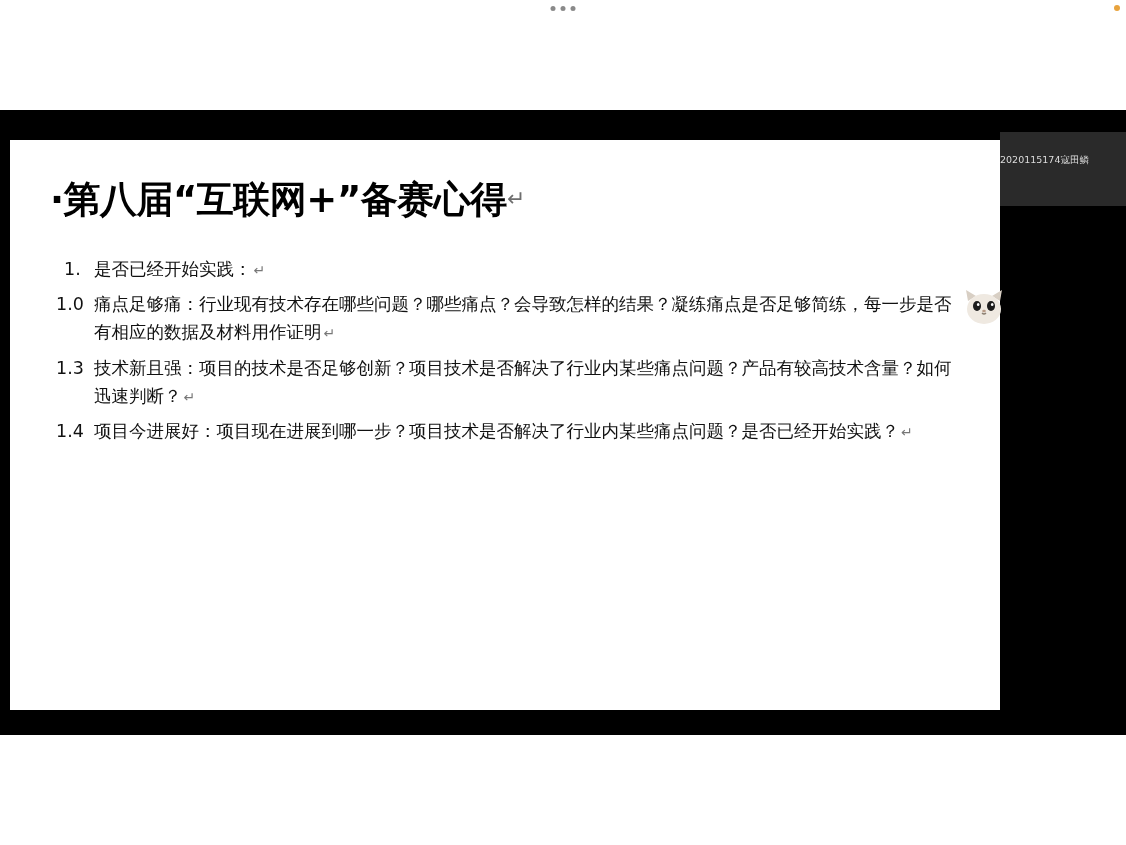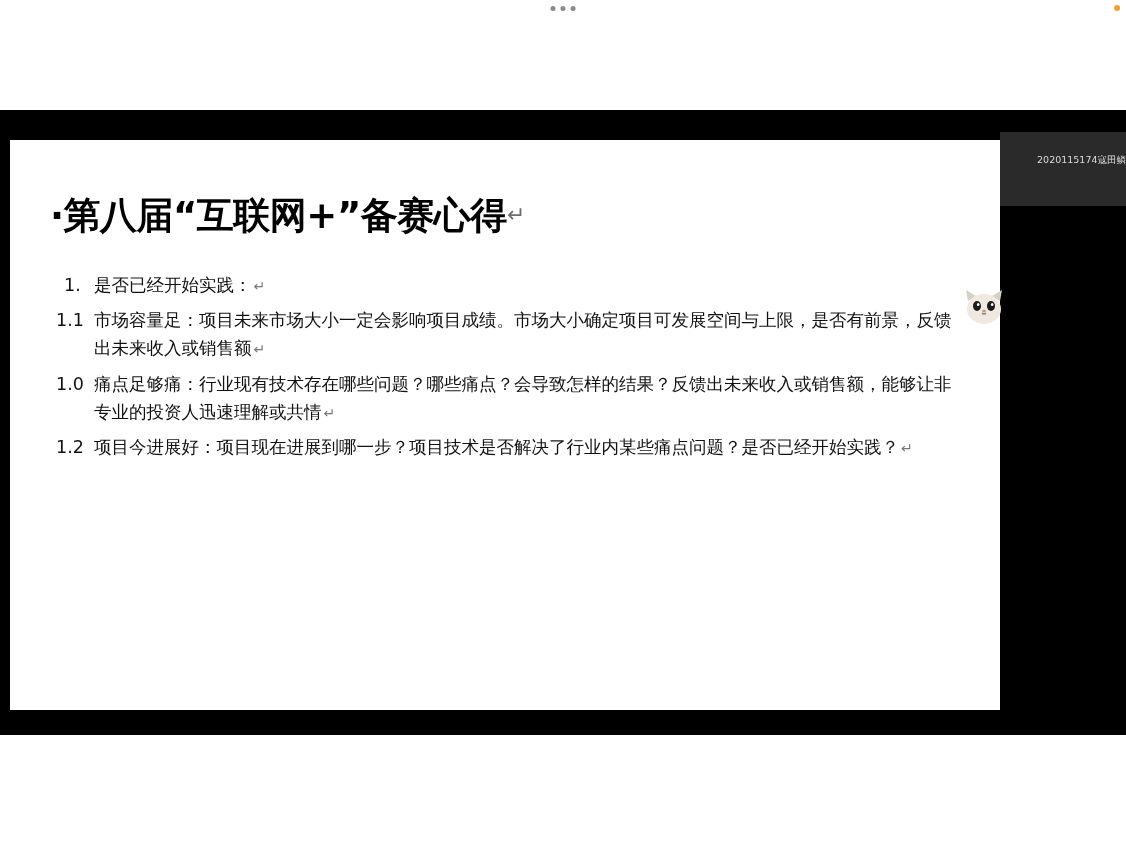--- a/index.html
+++ b/index.html
@@ -71,21 +71,21 @@
     padding: 26px 40px 10px 40px;
   }
 
   .slide-title {
     font-family: "DejaVu Sans", sans-serif;
     font-size: 37px;
     font-weight: bold;
     color: #000000;
     letter-spacing: -0.5px;
     white-space: nowrap;
-    margin: 30px 0 0 0;
+    margin: 14px 0 0 0;
     line-height: 1.1;
   }
   .slide-title .pilcrow {
     font-size: 22px;
     font-weight: normal;
     color: #6e6e6e;
     vertical-align: 6px;
   }
 
   .body-list {
@@ -123,21 +123,21 @@
     right: 0;
     top: 22px;
     width: 126px;
     height: 74px;
     background: #2a2a2a;
   }
   .presenter-name {
     position: absolute;
     left: 0; right: 0;
     top: 22px;
-    text-align: right;
+    text-align: left;
     color: #dcdcdc;
     font-size: 9.5px;
     font-family: "DejaVu Sans", sans-serif;
     white-space: nowrap;
   }
 
   
   .cat {
     position: absolute;
     left: 962px;
@@ -176,33 +176,33 @@
       <span>·第八届“互联网+”备赛心得</span><span class="pilcrow">↵</span>
     </div>
 
     <div class="body-list">
 
       <div class="para">
         <div class="num first">1.</div>
         <div class="txt"><span>是否已经开始实践：</span><span class="pilcrow">↵</span></div>
       </div>
 
-      <div class="para">
-        <div class="num">1.1</div>
-        <div class="txt"><span>市场容量足：项目未来市场大小一定会影响项目成绩。市场大小确定项目可发展空间与上限，是否有前景，反馈出未来收入或销售额</span><span class="pilcrow">↵</span></div>
-      </div>
 
       <div class="para">
         <div class="num">1.0</div>
-        <div class="txt"><span>痛点足够痛：行业现有技术存在哪些问题？哪些痛点？会导致怎样的结果？反馈出未来收入或销售额，能够让非专业的投资人迅速理解或共情</span><span class="pilcrow">↵</span></div>
-      </div>
-
-
-      <div class="para">
-        <div class="num">1.2</div>
+        <div class="txt"><span>痛点足够痛：行业现有技术存在哪些问题？哪些痛点？会导致怎样的结果？凝练痛点是否足够简练，每一步是否有相应的数据及材料用作证明</span><span class="pilcrow">↵</span></div>
+      </div>
+
+      <div class="para">
+        <div class="num">1.3</div>
+        <div class="txt"><span>技术新且强：项目的技术是否足够创新？项目技术是否解决了行业内某些痛点问题？产品有较高技术含量？如何迅速判断？</span><span class="pilcrow">↵</span></div>
+      </div>
+
+      <div class="para">
+        <div class="num">1.4</div>
         <div class="txt"><span>项目今进展好：项目现在进展到哪一步？项目技术是否解决了行业内某些痛点问题？是否已经开始实践？</span><span class="pilcrow">↵</span></div>
       </div>
 
     </div>
   </div>
 
   <div class="presenter-tile">
     <div class="presenter-name">2020115174寇田鳞</div>
   </div>
 

